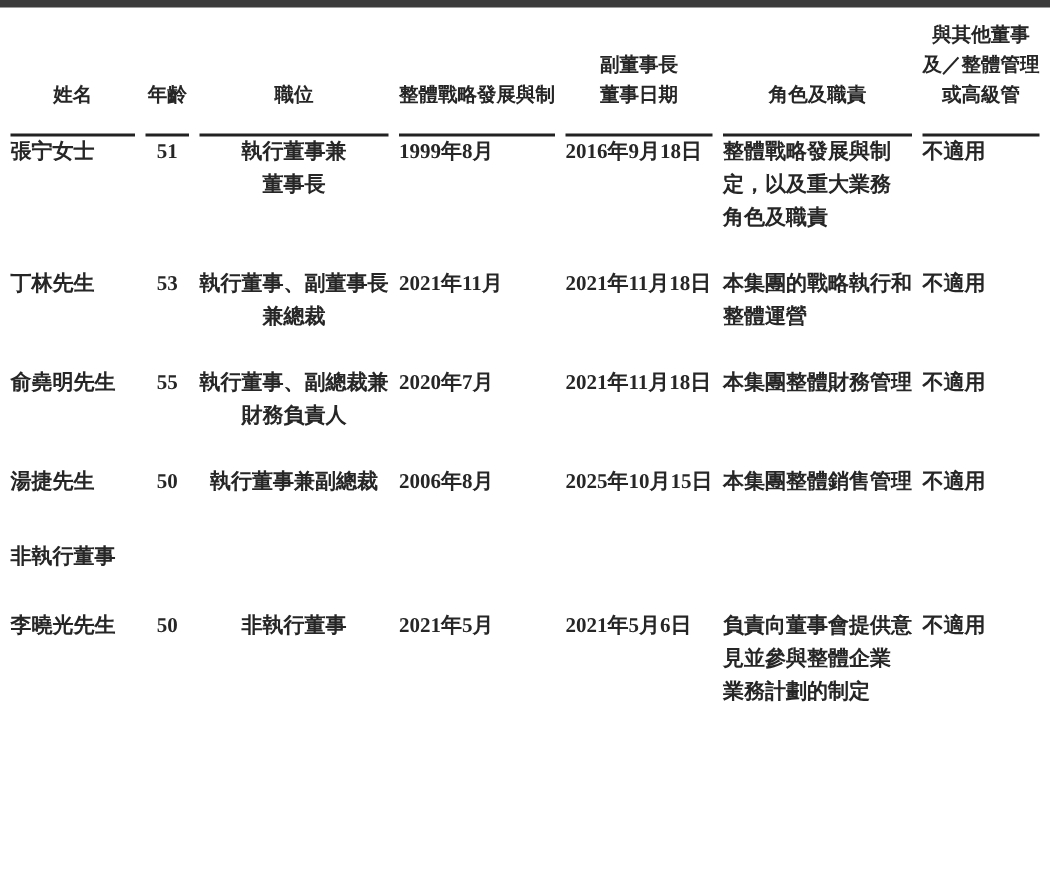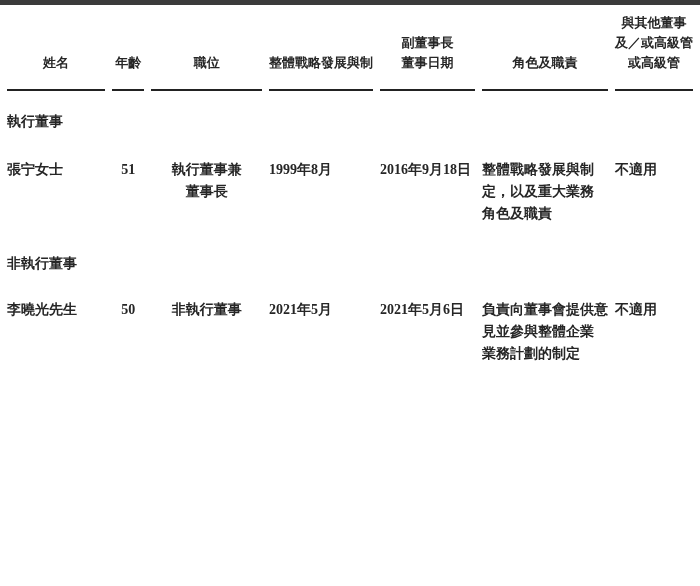--- a/index.html
+++ b/index.html
@@ -87,29 +87,26 @@
           </th>
           <th>
             <div class="ln">副董事長</div>
             <div class="ln">董事日期</div>
           </th>
           <th>
             <div class="ln">角色及職責</div>
           </th>
           <th>
             <div class="ln">與其他董事</div>
-            <div class="ln">及／或高級管</div>
+            <div class="ln">及／整體管理</div>
             <div class="ln">或高級管</div>
           </th>
         </tr>
       </thead>
     <tbody id="tbody">
-        <tr class="section-row section-row-0">
-          <td colspan="7" class="al">執行董事</td>
-        </tr>
         <tr>
           <td class="al">
             <div class="ln">張宁女士</div>
           </td>
           <td class="ac">
             <div class="ln">51</div>
           </td>
           <td class="ac">
             <div class="ln">執行董事兼</div>
             <div class="ln">董事長</div>
@@ -117,20 +114,92 @@
           <td class="al">
             <div class="ln">1999年8月</div>
           </td>
           <td class="al">
             <div class="ln">2016年9月18日</div>
           </td>
           <td class="al">
             <div class="ln">整體戰略發展與制</div>
             <div class="ln">定，以及重大業務</div>
             <div class="ln">角色及職責</div>
+          </td>
+          <td class="al">
+            <div class="ln">不適用</div>
+          </td>
+        </tr>
+        <tr>
+          <td class="al">
+            <div class="ln">丁林先生</div>
+          </td>
+          <td class="ac">
+            <div class="ln">53</div>
+          </td>
+          <td class="ac">
+            <div class="ln">執行董事、副董事長</div>
+            <div class="ln">兼總裁</div>
+          </td>
+          <td class="al">
+            <div class="ln">2021年11月</div>
+          </td>
+          <td class="al">
+            <div class="ln">2021年11月18日</div>
+          </td>
+          <td class="al">
+            <div class="ln">本集團的戰略執行和</div>
+            <div class="ln">整體運營</div>
+          </td>
+          <td class="al">
+            <div class="ln">不適用</div>
+          </td>
+        </tr>
+        <tr>
+          <td class="al">
+            <div class="ln">俞堯明先生</div>
+          </td>
+          <td class="ac">
+            <div class="ln">55</div>
+          </td>
+          <td class="ac">
+            <div class="ln">執行董事、副總裁兼</div>
+            <div class="ln">財務負責人</div>
+          </td>
+          <td class="al">
+            <div class="ln">2020年7月</div>
+          </td>
+          <td class="al">
+            <div class="ln">2021年11月18日</div>
+          </td>
+          <td class="al">
+            <div class="ln">本集團整體財務管理</div>
+          </td>
+          <td class="al">
+            <div class="ln">不適用</div>
+          </td>
+        </tr>
+        <tr>
+          <td class="al">
+            <div class="ln">湯捷先生</div>
+          </td>
+          <td class="ac">
+            <div class="ln">50</div>
+          </td>
+          <td class="ac">
+            <div class="ln">執行董事兼副總裁</div>
+          </td>
+          <td class="al">
+            <div class="ln">2006年8月</div>
+          </td>
+          <td class="al">
+            <div class="ln">2025年10月15日</div>
+          </td>
+          <td class="al">
+            <div class="ln">本集團整體銷售管理</div>
           </td>
           <td class="al">
             <div class="ln">不適用</div>
           </td>
         </tr>
         <tr class="section-row section-row-1">
           <td colspan="7" class="al">非執行董事</td>
         </tr>
         <tr>
           <td class="al">

